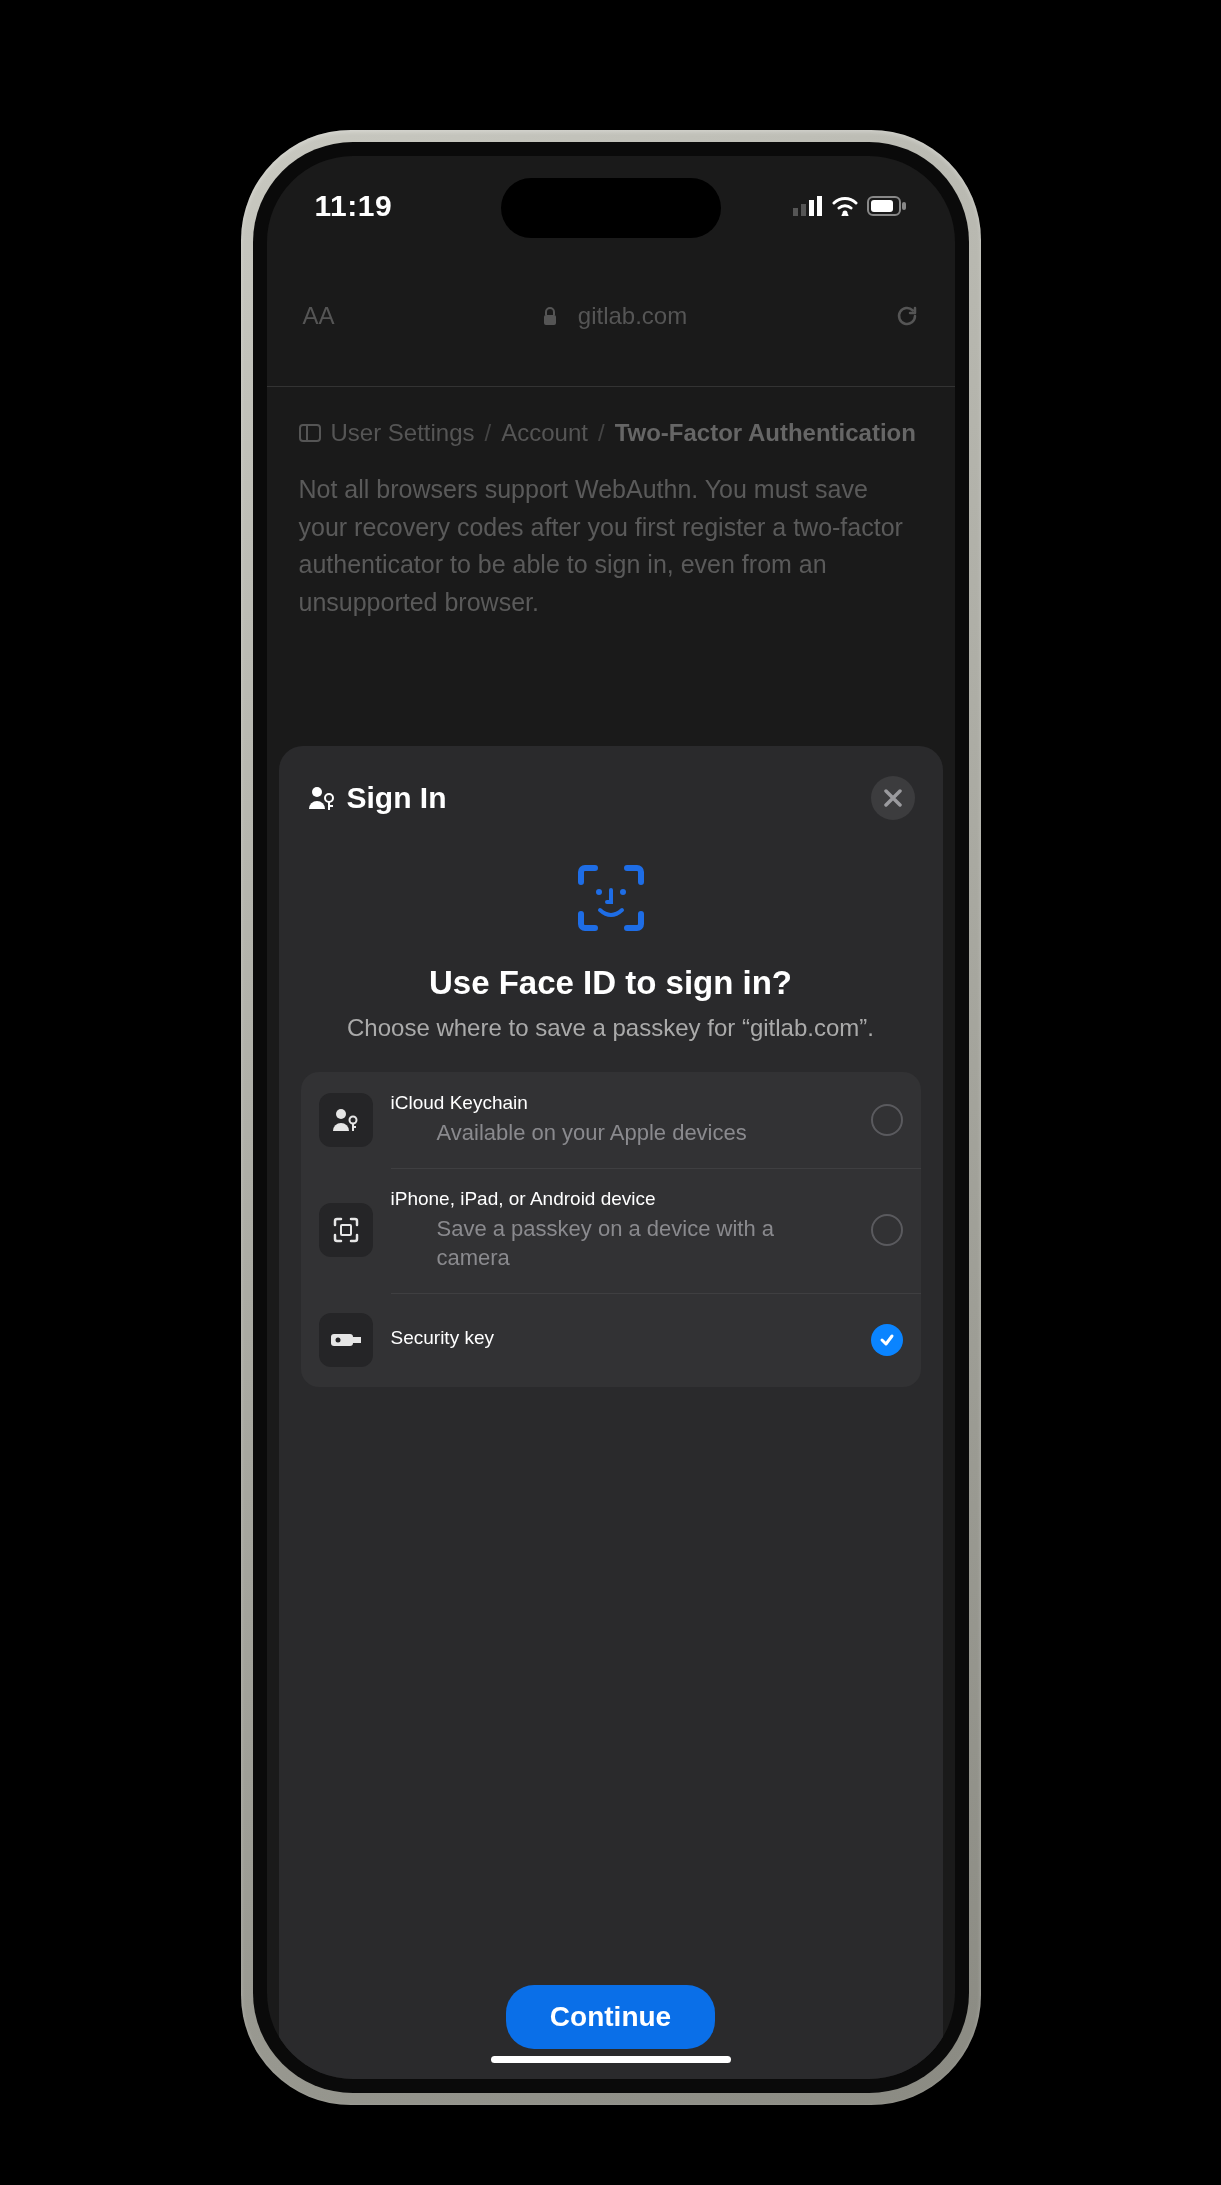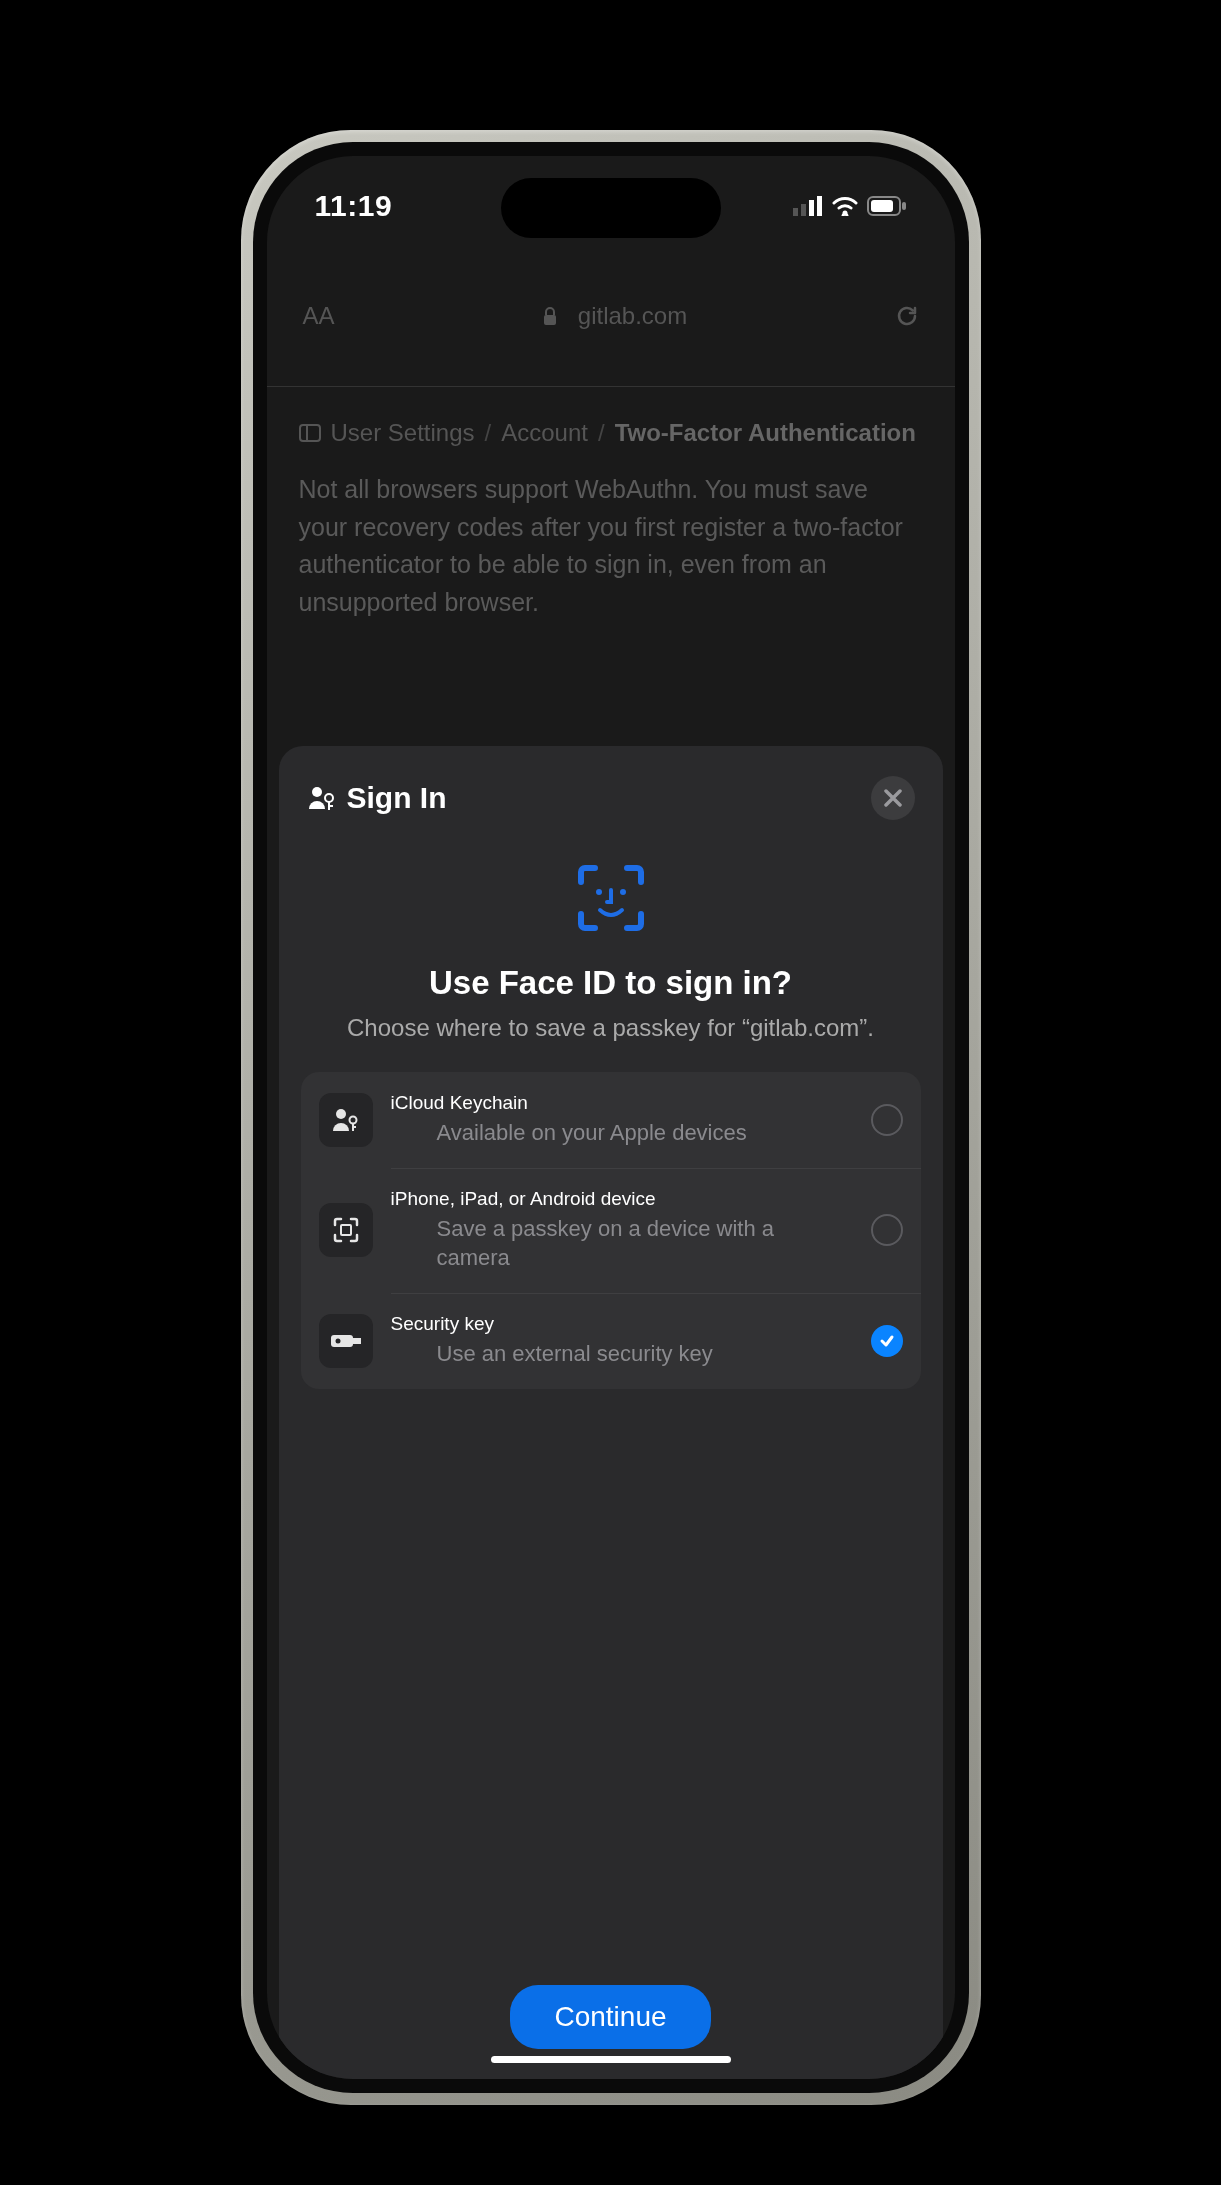--- a/index.html
+++ b/index.html
@@ -195,21 +195,21 @@
   flex: 1;
   display: flex;
   align-items: flex-end;
   justify-content: center;
   padding-bottom: 30px;
 }
 .continue-btn {
   background: #0a6fe8;
   color: #fff;
   font-size: 28px;
-  font-weight: 400;
+  font-weight: 700;
   border: none;
   border-radius: 28px;
   padding: 16px 44px;
   cursor: pointer;
 }
 .home-indicator {
   position: absolute;
   bottom: 16px;
   left: 50%;
   transform: translateX(-50%);
@@ -347,21 +347,20 @@
           <div class="option">
             <div class="option-icon">
               <svg width="34" height="20" viewBox="0 0 34 20">
                   <rect x="2" y="4" width="22" height="12" rx="3" fill="#e6e6e6"></rect>
                   <rect x="24" y="7" width="8" height="6" fill="#e6e6e6"></rect>
                   <circle cx="9" cy="10" r="2.5" fill="#252527"></circle>
                 </svg>
             </div>
             <div class="option-text">
               <div class="option-title">Security key</div>
-              <div class="option-sub">Use an external security key</div>
             </div>
             <div class="radio selected">
               <svg width="18" height="18" viewBox="0 0 18 18">
                   <path d="M4 9 L8 13 L14 5" stroke="#fff" stroke-width="3" fill="none" stroke-linecap="round" stroke-linejoin="round"></path>
                 </svg>
             </div>
           </div>
         </div>
 
         <div class="continue-wrap">

